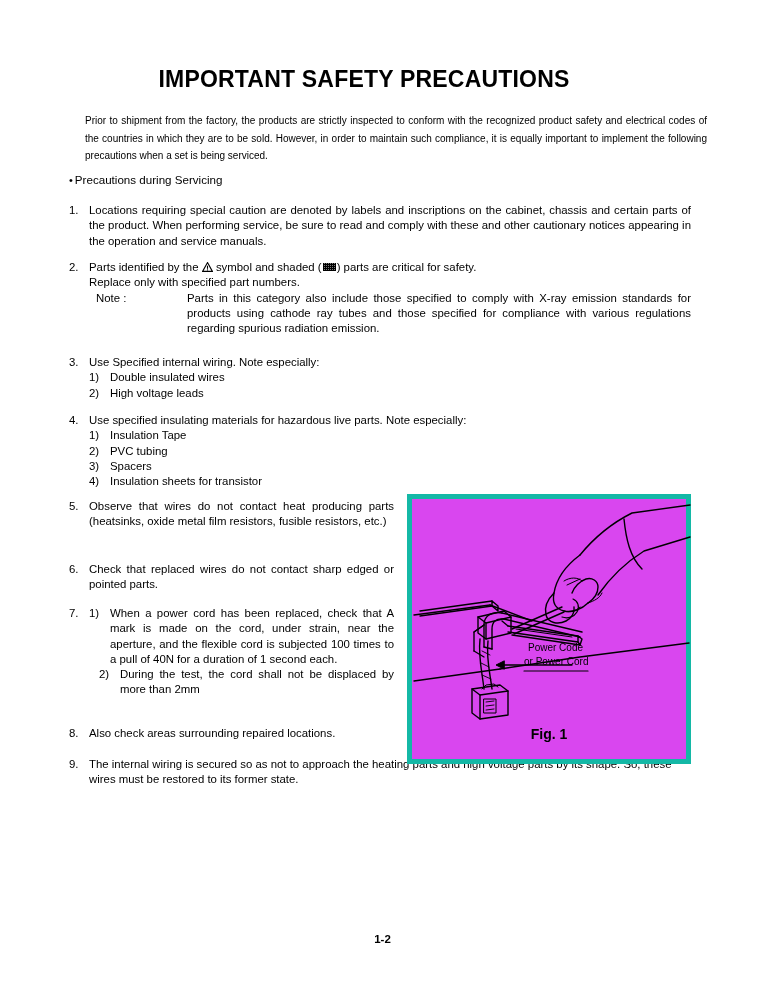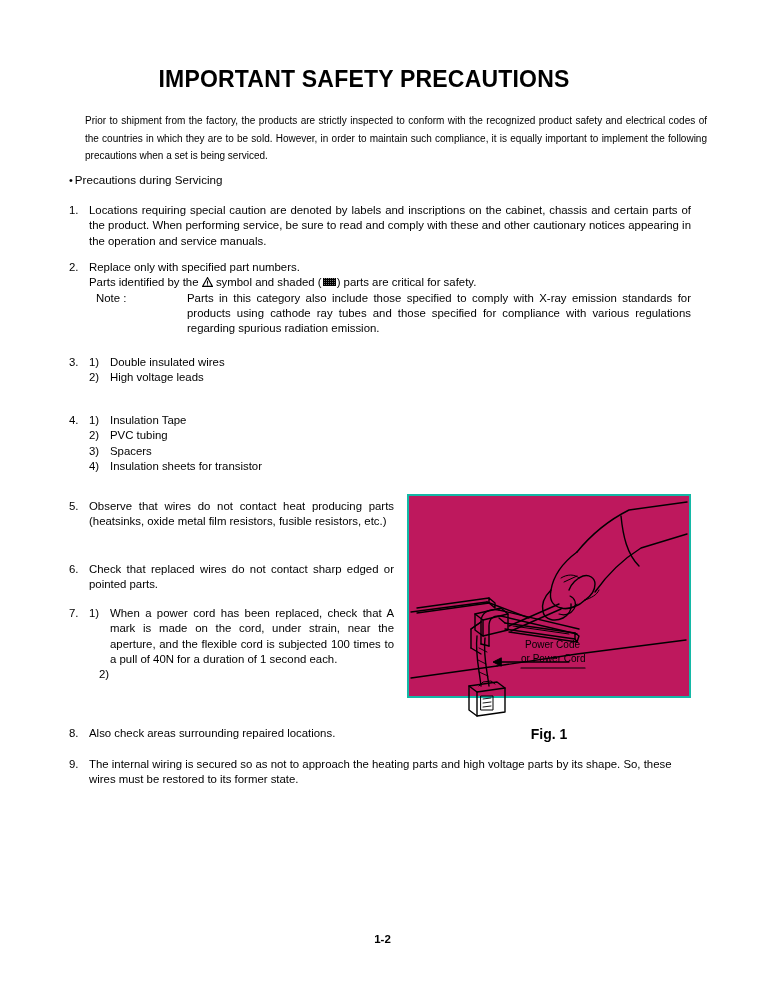--- a/index.html
+++ b/index.html
@@ -114,23 +114,23 @@
     vertical-align: -1px;
   }
   .warn-tri svg { display: block; }
 
   
   .figure-box {
     position: absolute;
     left: 407px;
     top: 494px;
     width: 284px;
-    height: 204px;
-    border: 2px solid #14b8a6;
-    background: #be185d;
+    height: 270px;
+    border: 5px solid #14b8a6;
+    background: #d946ef;
     box-sizing: border-box;
   }
   .figure-box svg { display: block; }
   .fig-caption {
     position: absolute;
     left: 407px;
     top: 726px;
     width: 284px;
     text-align: center;
     font-size: 14px;
@@ -167,64 +167,66 @@
     <div class="row">
       <span class="num">1.</span>
       <span class="body just">Locations requiring special caution are denoted by labels and inscriptions on the cabinet, chassis and certain parts of the product.  When performing service, be sure to read and comply with these and other cautionary notices appearing in the operation and service manuals.</span>
     </div>
   </div>
 
   <div class="item" style="left:69px; top:260px; width:622px;">
     <div class="row">
       <span class="num">2.</span>
       <span class="body">
-
-        <div>Replace only with specified part numbers.</div>
 
         <div>
           <span>Parts identified by the</span>
           <span class="warn-tri">
             <svg width="11" height="10" viewBox="0 0 11 10">
               <polygon points="5.5,0.6 10.4,9.4 0.6,9.4" fill="none" stroke="#000" stroke-width="1.1"></polygon>
               <rect x="4.95" y="3.7" width="1.1" height="3.1" fill="#000"></rect>
               <rect x="4.95" y="7.4" width="1.1" height="1.1" fill="#000"></rect>
             </svg>
           </span>
           <span>symbol and shaded (</span><span class="shade-box"></span><span>) parts are critical for safety.</span>
         </div>
 
+        <div>Replace only with specified part numbers.</div>
+
         <div class="note-row">
           <span class="nl">Note :</span>
           <span class="nb">Parts in this category also include those specified to comply with X-ray emission standards for products using cathode ray tubes and those specified for compliance with various regulations regarding spurious radiation emission.</span>
         </div>
 
       </span>
     </div>
   </div>
 
   <div class="item" style="left:69px; top:355px; width:622px;">
     <div class="row">
       <span class="num">3.</span>
       <span class="body">
+        <div>Use Specified internal wiring. Note especially:</div>
         <div class="sub">
           <span class="sn">1)</span>
           <span class="st">Double insulated wires</span>
         </div>
         <div class="sub">
           <span class="sn">2)</span>
           <span class="st">High voltage leads</span>
         </div>
       </span>
     </div>
   </div>
 
   <div class="item" style="left:69px; top:413px; width:622px;">
     <div class="row">
       <span class="num">4.</span>
       <span class="body">
+        <div>Use specified insulating materials for hazardous live parts.  Note especially:</div>
         <div class="sub">
           <span class="sn">1)</span>
           <span class="st">Insulation Tape</span>
         </div>
         <div class="sub">
           <span class="sn">2)</span>
           <span class="st">PVC tubing</span>
         </div>
         <div class="sub">
           <span class="sn">3)</span>
@@ -255,20 +257,21 @@
   <div class="item" style="left:69px; top:606px; width:325px;">
     <div class="row">
       <span class="num">7.</span>
       <span class="body">
         <div class="sub">
           <span class="sn">1)</span>
           <span class="st just">When a power cord has been replaced, check that A mark is made on the cord, under strain, near the aperture, and the flexible cord is subjected 100 times to a pull of 40N for a duration of 1 second each.</span>
         </div>
         <div class="sub" style="padding-left:10px;">
           <span class="sn">2)</span>
+          <span class="st just">During the test, the cord shall not be displaced by more than 2mm</span>
         </div>
       </span>
     </div>
   </div>
 
   <div class="item" style="left:69px; top:726px; width:325px;">
     <div class="row">
       <span class="num">8.</span>
       <span class="body">Also check areas surrounding repaired locations.</span>
     </div>

